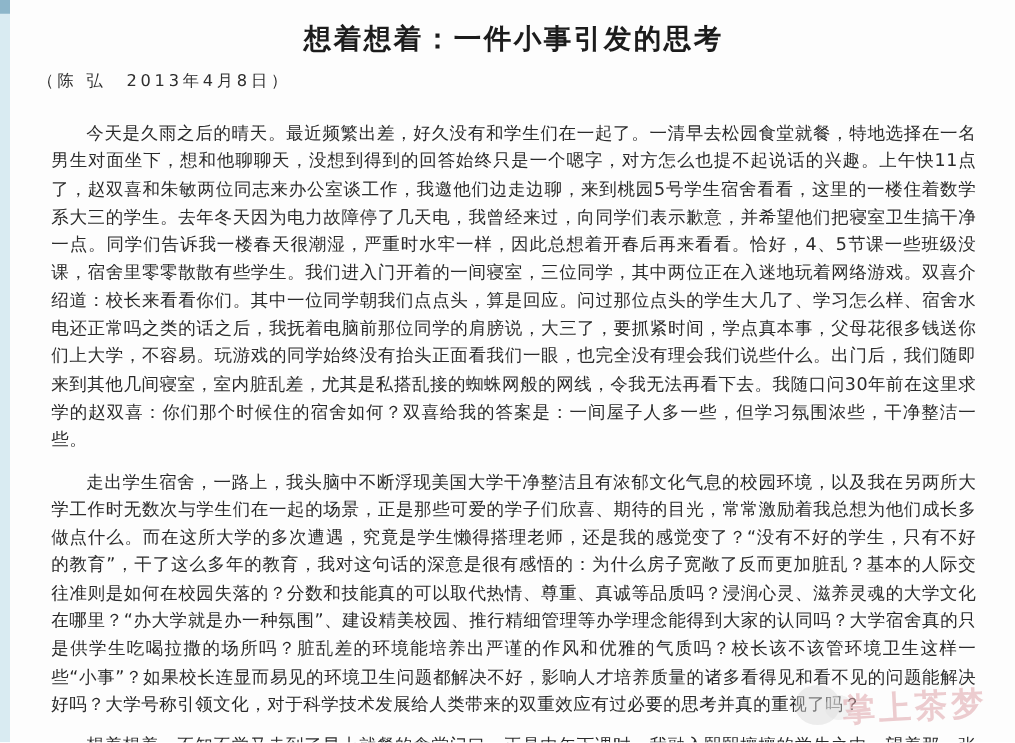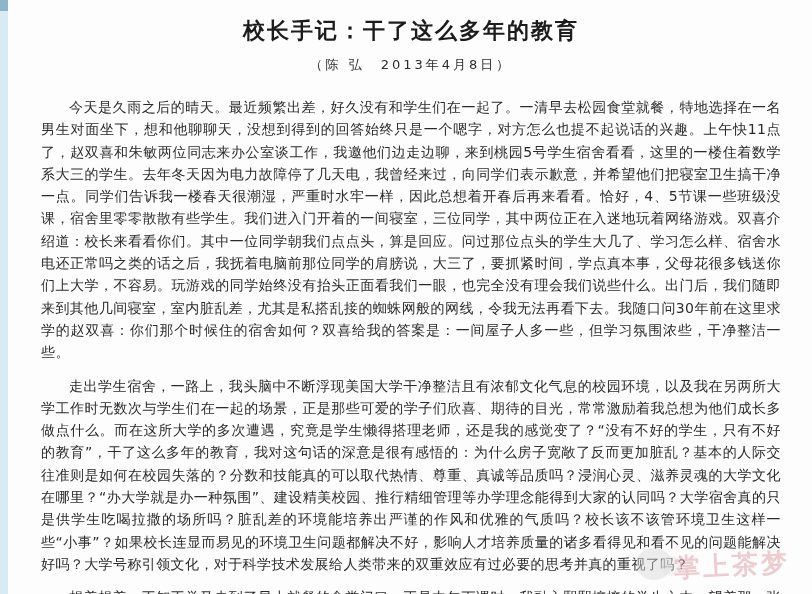--- a/index.html
+++ b/index.html
@@ -39,21 +39,21 @@
   }
   .doc-title {
     margin: 6px 0 10px 0;
     text-align: center;
     font-size: 22px;
     font-weight: bold;
     color: #1c1c1c;
     letter-spacing: 2px;
   }
   .doc-byline {
-    text-align: center;
+    text-align: left;
     font-size: 13px;
     color: #2e2e2e;
     letter-spacing: 3px;
     margin-bottom: 22px;
   }
   .doc-body p {
     margin: 11px;
     font-size: 14px;
     line-height: 22.3px;
     color: #2b2b2b;
@@ -100,21 +100,21 @@
   }
 </style>
 </head>
 <body>
 
 <div class="page">
   <div class="edge-strip"></div>
   <div class="edge-corner"></div>
 
   <div class="content">
-    <h1 class="doc-title">校长手记：干了这么多年的教育</h1>
+    <h1 class="doc-title">想着想着：一件小事引发的思考</h1>
     <div class="doc-byline">（陈 弘　2013年4月8日）</div>
     <div class="doc-body">
       <p>今天是久雨之后的晴天。最近频繁出差，好久没有和学生们在一起了。一清早去松园食堂就餐，特地选择在一名男生对面坐下，想和他聊聊天，没想到得到的回答始终只是一个嗯字，对方怎么也提不起说话的兴趣。上午快11点了，赵双喜和朱敏两位同志来办公室谈工作，我邀他们边走边聊，来到桃园5号学生宿舍看看，这里的一楼住着数学系大三的学生。去年冬天因为电力故障停了几天电，我曾经来过，向同学们表示歉意，并希望他们把寝室卫生搞干净一点。同学们告诉我一楼春天很潮湿，严重时水牢一样，因此总想着开春后再来看看。恰好，4、5节课一些班级没课，宿舍里零零散散有些学生。我们进入门开着的一间寝室，三位同学，其中两位正在入迷地玩着网络游戏。双喜介绍道：校长来看看你们。其中一位同学朝我们点点头，算是回应。问过那位点头的学生大几了、学习怎么样、宿舍水电还正常吗之类的话之后，我抚着电脑前那位同学的肩膀说，大三了，要抓紧时间，学点真本事，父母花很多钱送你们上大学，不容易。玩游戏的同学始终没有抬头正面看我们一眼，也完全没有理会我们说些什么。出门后，我们随即来到其他几间寝室，室内脏乱差，尤其是私搭乱接的蜘蛛网般的网线，令我无法再看下去。我随口问30年前在这里求学的赵双喜：你们那个时候住的宿舍如何？双喜给我的答案是：一间屋子人多一些，但学习氛围浓些，干净整洁一些。</p>
       <p>走出学生宿舍，一路上，我头脑中不断浮现美国大学干净整洁且有浓郁文化气息的校园环境，以及我在另两所大学工作时无数次与学生们在一起的场景，正是那些可爱的学子们欣喜、期待的目光，常常激励着我总想为他们成长多做点什么。而在这所大学的多次遭遇，究竟是学生懒得搭理老师，还是我的感觉变了？“没有不好的学生，只有不好的教育”，干了这么多年的教育，我对这句话的深意是很有感悟的：为什么房子宽敞了反而更加脏乱？基本的人际交往准则是如何在校园失落的？分数和技能真的可以取代热情、尊重、真诚等品质吗？浸润心灵、滋养灵魂的大学文化在哪里？“办大学就是办一种氛围”、建设精美校园、推行精细管理等办学理念能得到大家的认同吗？大学宿舍真的只是供学生吃喝拉撒的场所吗？脏乱差的环境能培养出严谨的作风和优雅的气质吗？校长该不该管环境卫生这样一些“小事”？如果校长连显而易见的环境卫生问题都解决不好，影响人才培养质量的诸多看得见和看不见的问题能解决好吗？大学号称引领文化，对于科学技术发展给人类带来的双重效应有过必要的思考并真的重视了吗？</p>
       <p>想着想着，不知不觉又走到了早上就餐的食堂门口。正是中午下课时，我融入熙熙攘攘的学生之中。望着那一张张充满青春气息的面孔，我又一次问自己：“他们从哪里来，他们将要到哪里去？”校长那份沉甸甸的责任让我许久都平静不下来……</p>
     </div>
   </div>
 
   <div class="watermark">
     <span class="watermark-circle"></span>

